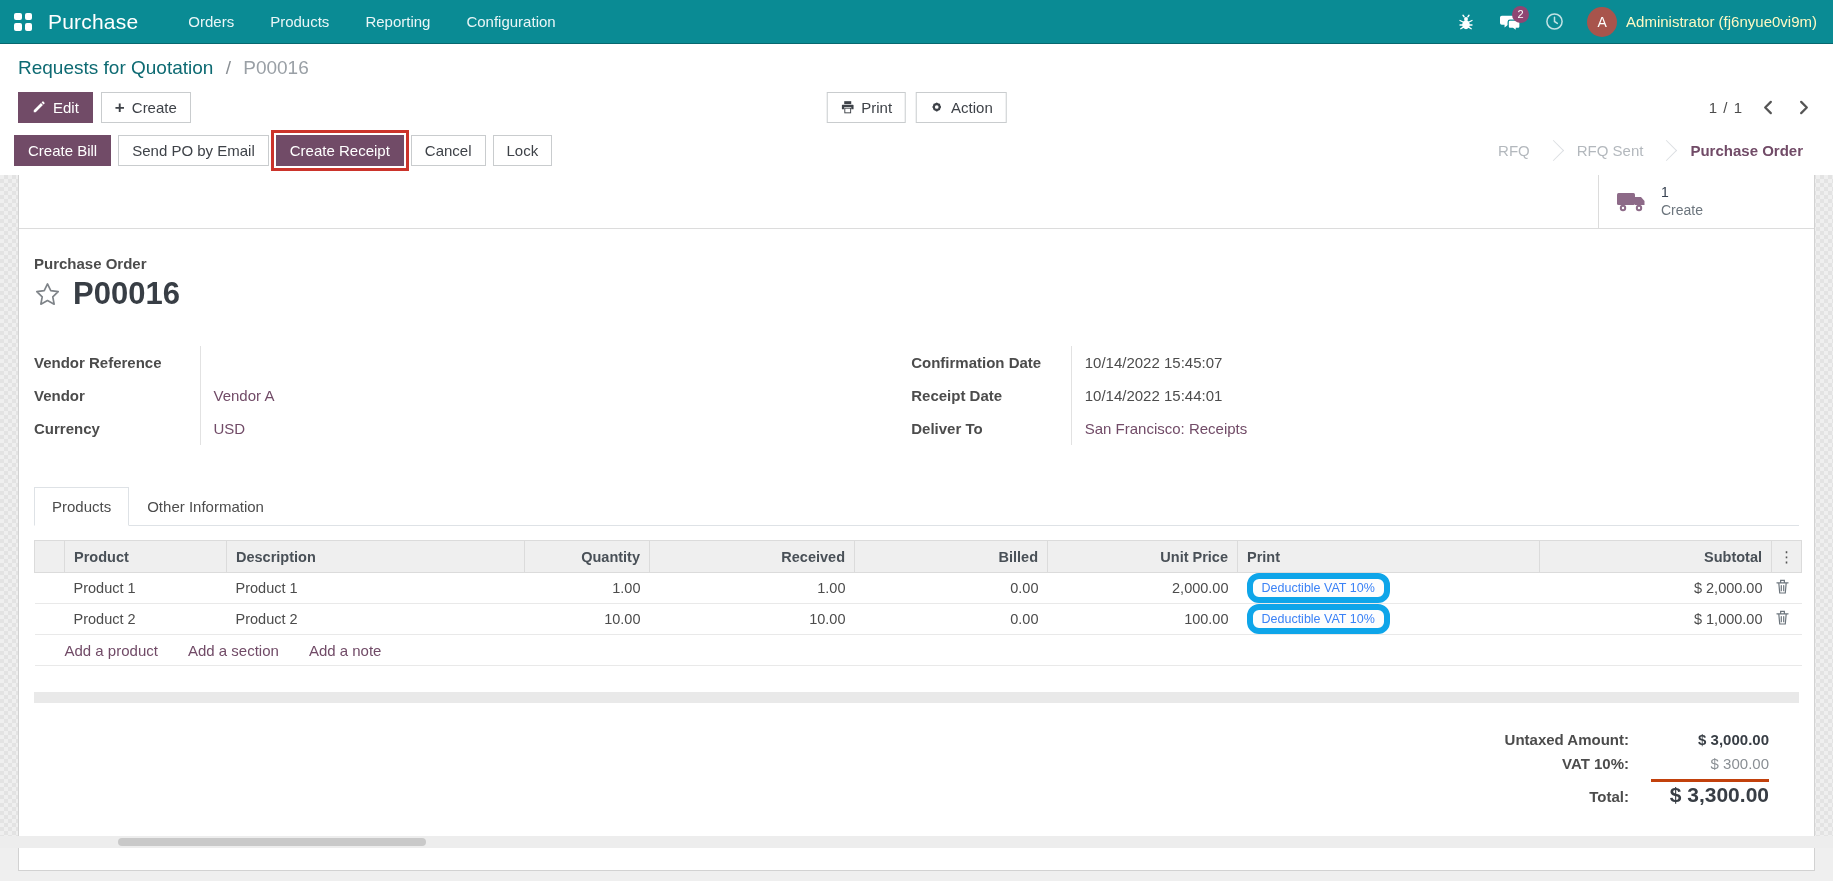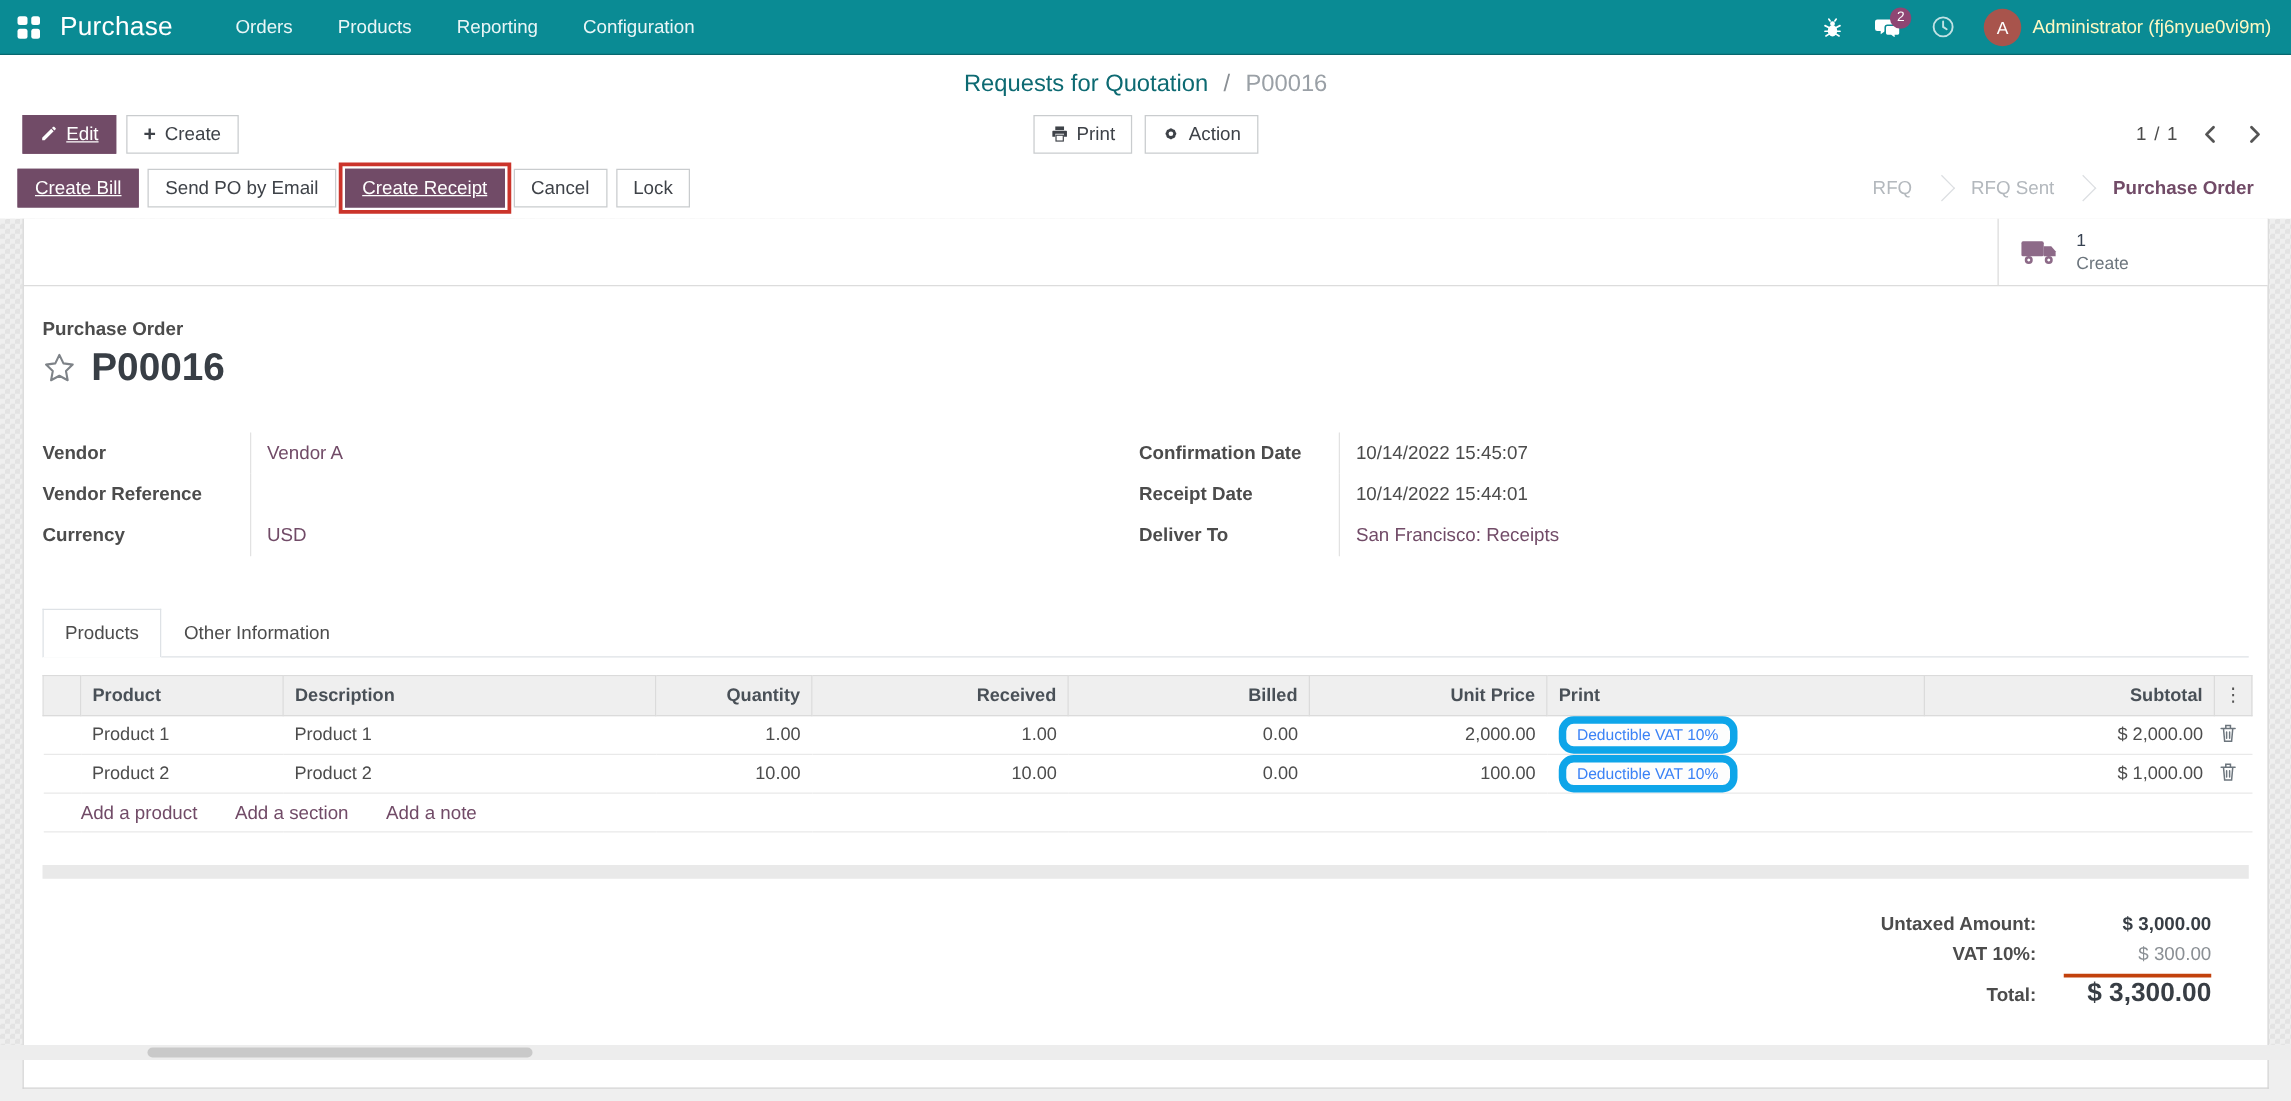--- a/index.html
+++ b/index.html
@@ -21,29 +21,29 @@
   .badge { position:absolute; top:1px; right:-2px; min-width:17px; height:17px;
     background:#8f4673; color:#fff; border-radius:9px; font-size:11px;
     display:flex; align-items:center; justify-content:center; padding:0 4px; }
   .user-menu { display:flex; align-items:center; gap:9px; cursor:pointer; margin-left:6px; }
   .avatar { width:30px; height:30px; border-radius:50%; background:#a8544c; color:#fff;
     font-size:14px; display:flex; align-items:center; justify-content:center; }
   .user-name { color:#fef9c3; font-size:15px; }
 
   
   .control-panel { background:#fff; padding:0; }
-  .breadcrumb { padding:13px 18px 4px 18px; font-size:19px;text-align:center; }
+  .breadcrumb { padding:13px 18px 4px 18px; font-size:19px; }
   .bc-parent { color:#0d6a72; cursor:pointer; }
   .bc-sep { color:#8a8f94; margin:0 7px; }
   .bc-current { color:#9aa0a6; }
   .cp-row { position:relative; height:48px; display:flex; align-items:center; padding:0 18px; }
   .btn { display:inline-flex; align-items:center; gap:7px; font-size:15px; height:31px;
     padding:0 13px; border:1px solid #c9ccce; background:#fff; color:#3e4248;
     cursor:pointer; border-radius:0; font-family:inherit; }
-  .btn.primary { background:#714b67; border-color:#714b67; color:#fff;text-decoration:underline; }
+  .btn.primary { background:#714b67; border-color:#714b67; color:#fff; }
   .btn.highlighted { outline:3px solid #cb342b; outline-offset:2px; }
   .cp-left { display:flex; gap:8px; }
   .cp-center { position:absolute; left:50%; transform:translateX(-50%); display:flex; gap:10px; }
   .cp-right { margin-left:auto; display:flex; align-items:center; gap:14px; }
   .pager-count { font-size:15px; color:#4c4c4c; letter-spacing:1px; }
   .pager-btn { background:none; border:none; cursor:pointer; padding:4px 6px; }
 
   .status-row { display:flex; align-items:center; height:44px; padding:0 10px 6px 14px; background:#fff; }
   .status-buttons { display:flex; gap:7px; align-items:center; }
   .statusbar { margin-left:auto; display:flex; align-items:center; }
@@ -270,26 +270,26 @@
               <path d="M12 2.6l2.9 6 6.6.9-4.8 4.6 1.2 6.5-5.9-3.2-5.9 3.2 1.2-6.5L2.5 9.5l6.6-.9z"></path>
             </svg>
           </button>
           <h1 class="page-title">P00016</h1>
         </div>
       </div>
 
       <div class="field-groups">
         <div class="fgroup left">
           <div class="frow">
+            <div class="flabel">Vendor Reference</div>
+            <div class="fvalue"></div>
+          </div>
+          <div class="frow">
             <div class="flabel">Vendor</div>
             <div class="fvalue link">Vendor A</div>
-          </div>
-          <div class="frow">
-            <div class="flabel">Vendor Reference</div>
-            <div class="fvalue"></div>
           </div>
           <div class="frow">
             <div class="flabel">Currency</div>
             <div class="fvalue link">USD</div>
           </div>
         </div>
         <div class="fgroup right">
           <div class="frow">
             <div class="flabel">Confirmation Date</div>
             <div class="fvalue">10/14/2022 15:45:07</div>

